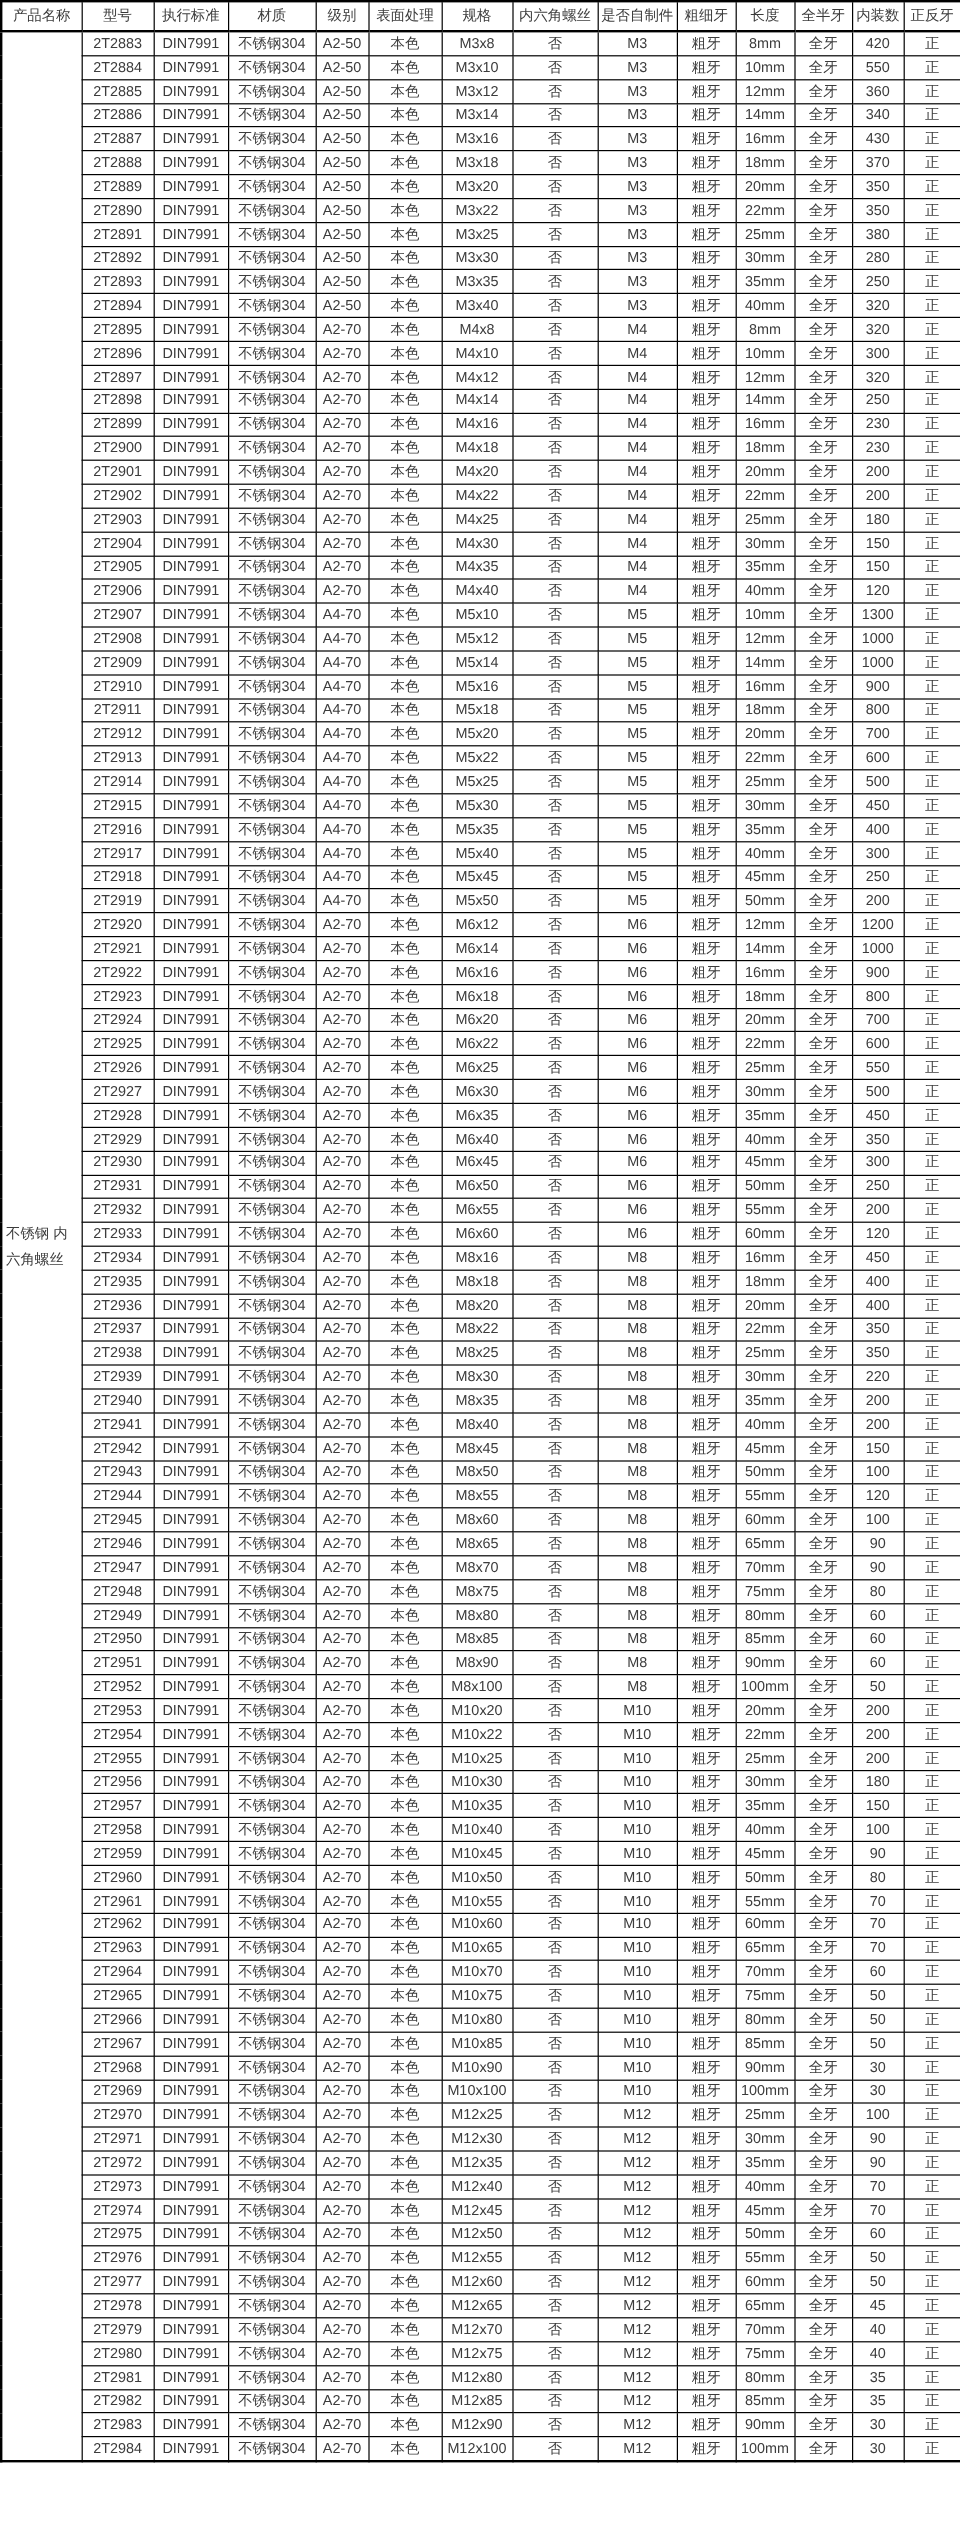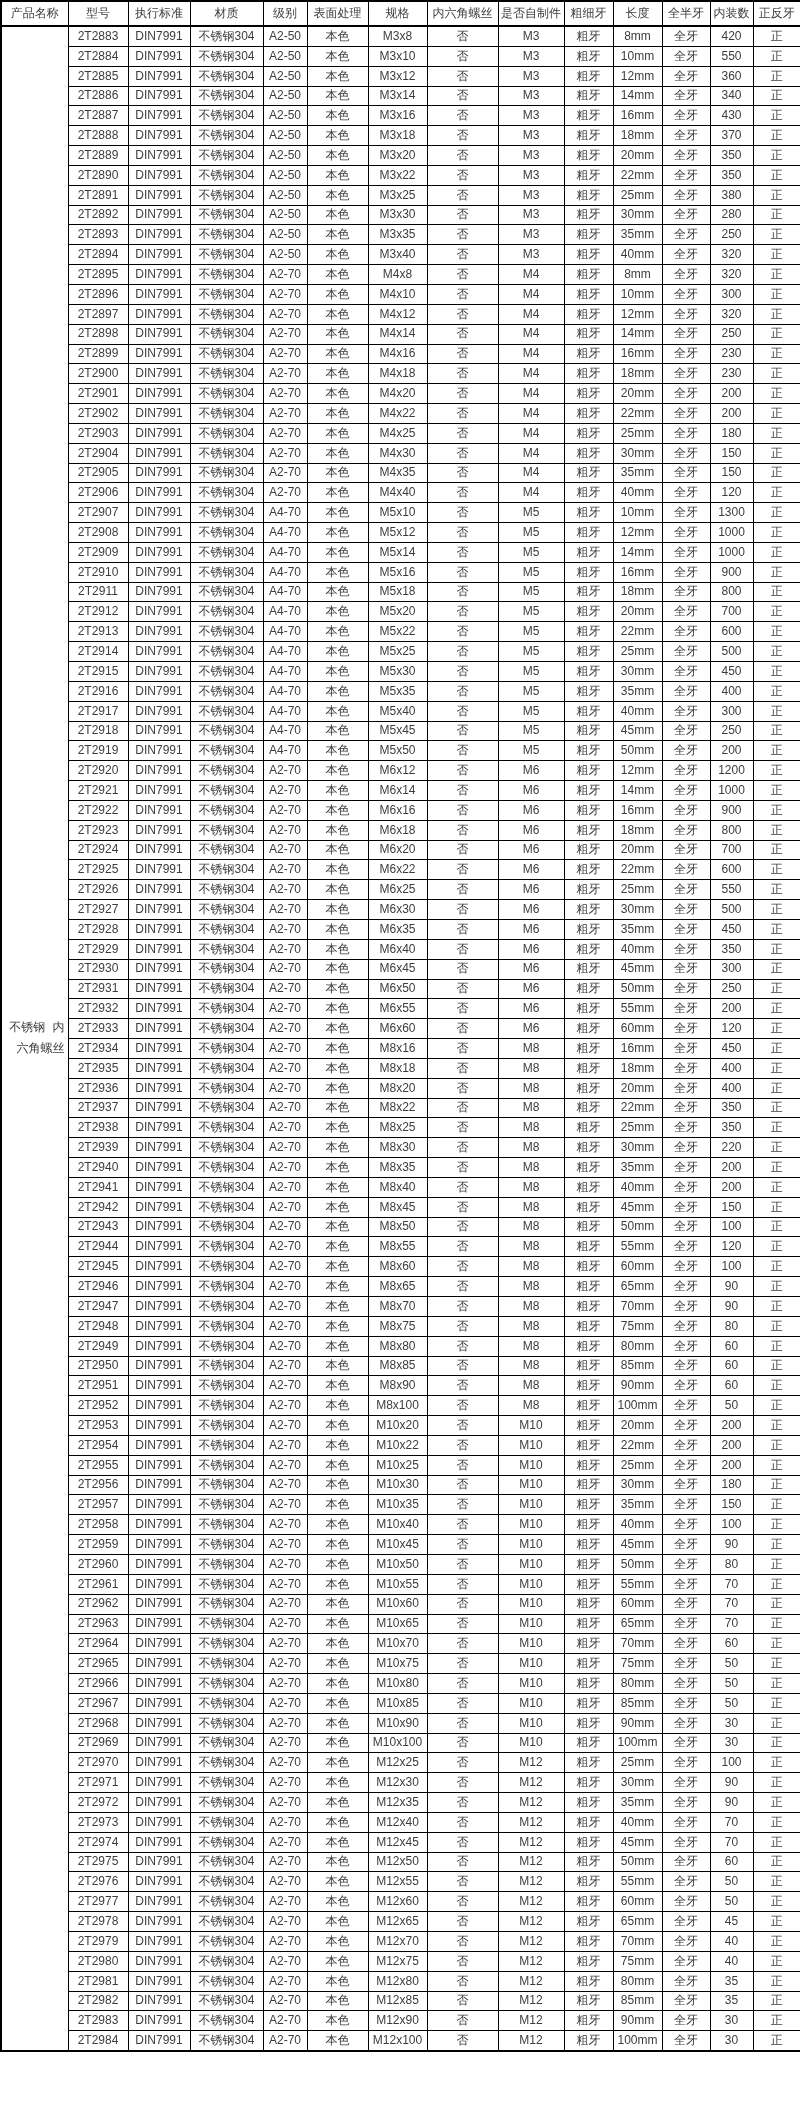--- a/index.html
+++ b/index.html
@@ -36,22 +36,21 @@
     height: 23px;
     border-bottom: 2px solid #000000;
   }
   table.spec tbody td {
     height: 18.85px;
   }
   table.spec td.pname {
     white-space: normal;
     line-height: 1.7;
     padding: 0 3px;
-    text-align: right;
-    font-family: Liberation Mono, monospace;
+    text-align: left;
   }
 </style>
 </head>
 <body>
 
 <div class="sheet">
   <table class="spec">
     <colgroup>
       <col style="width:67px">
         <col style="width:60px">

